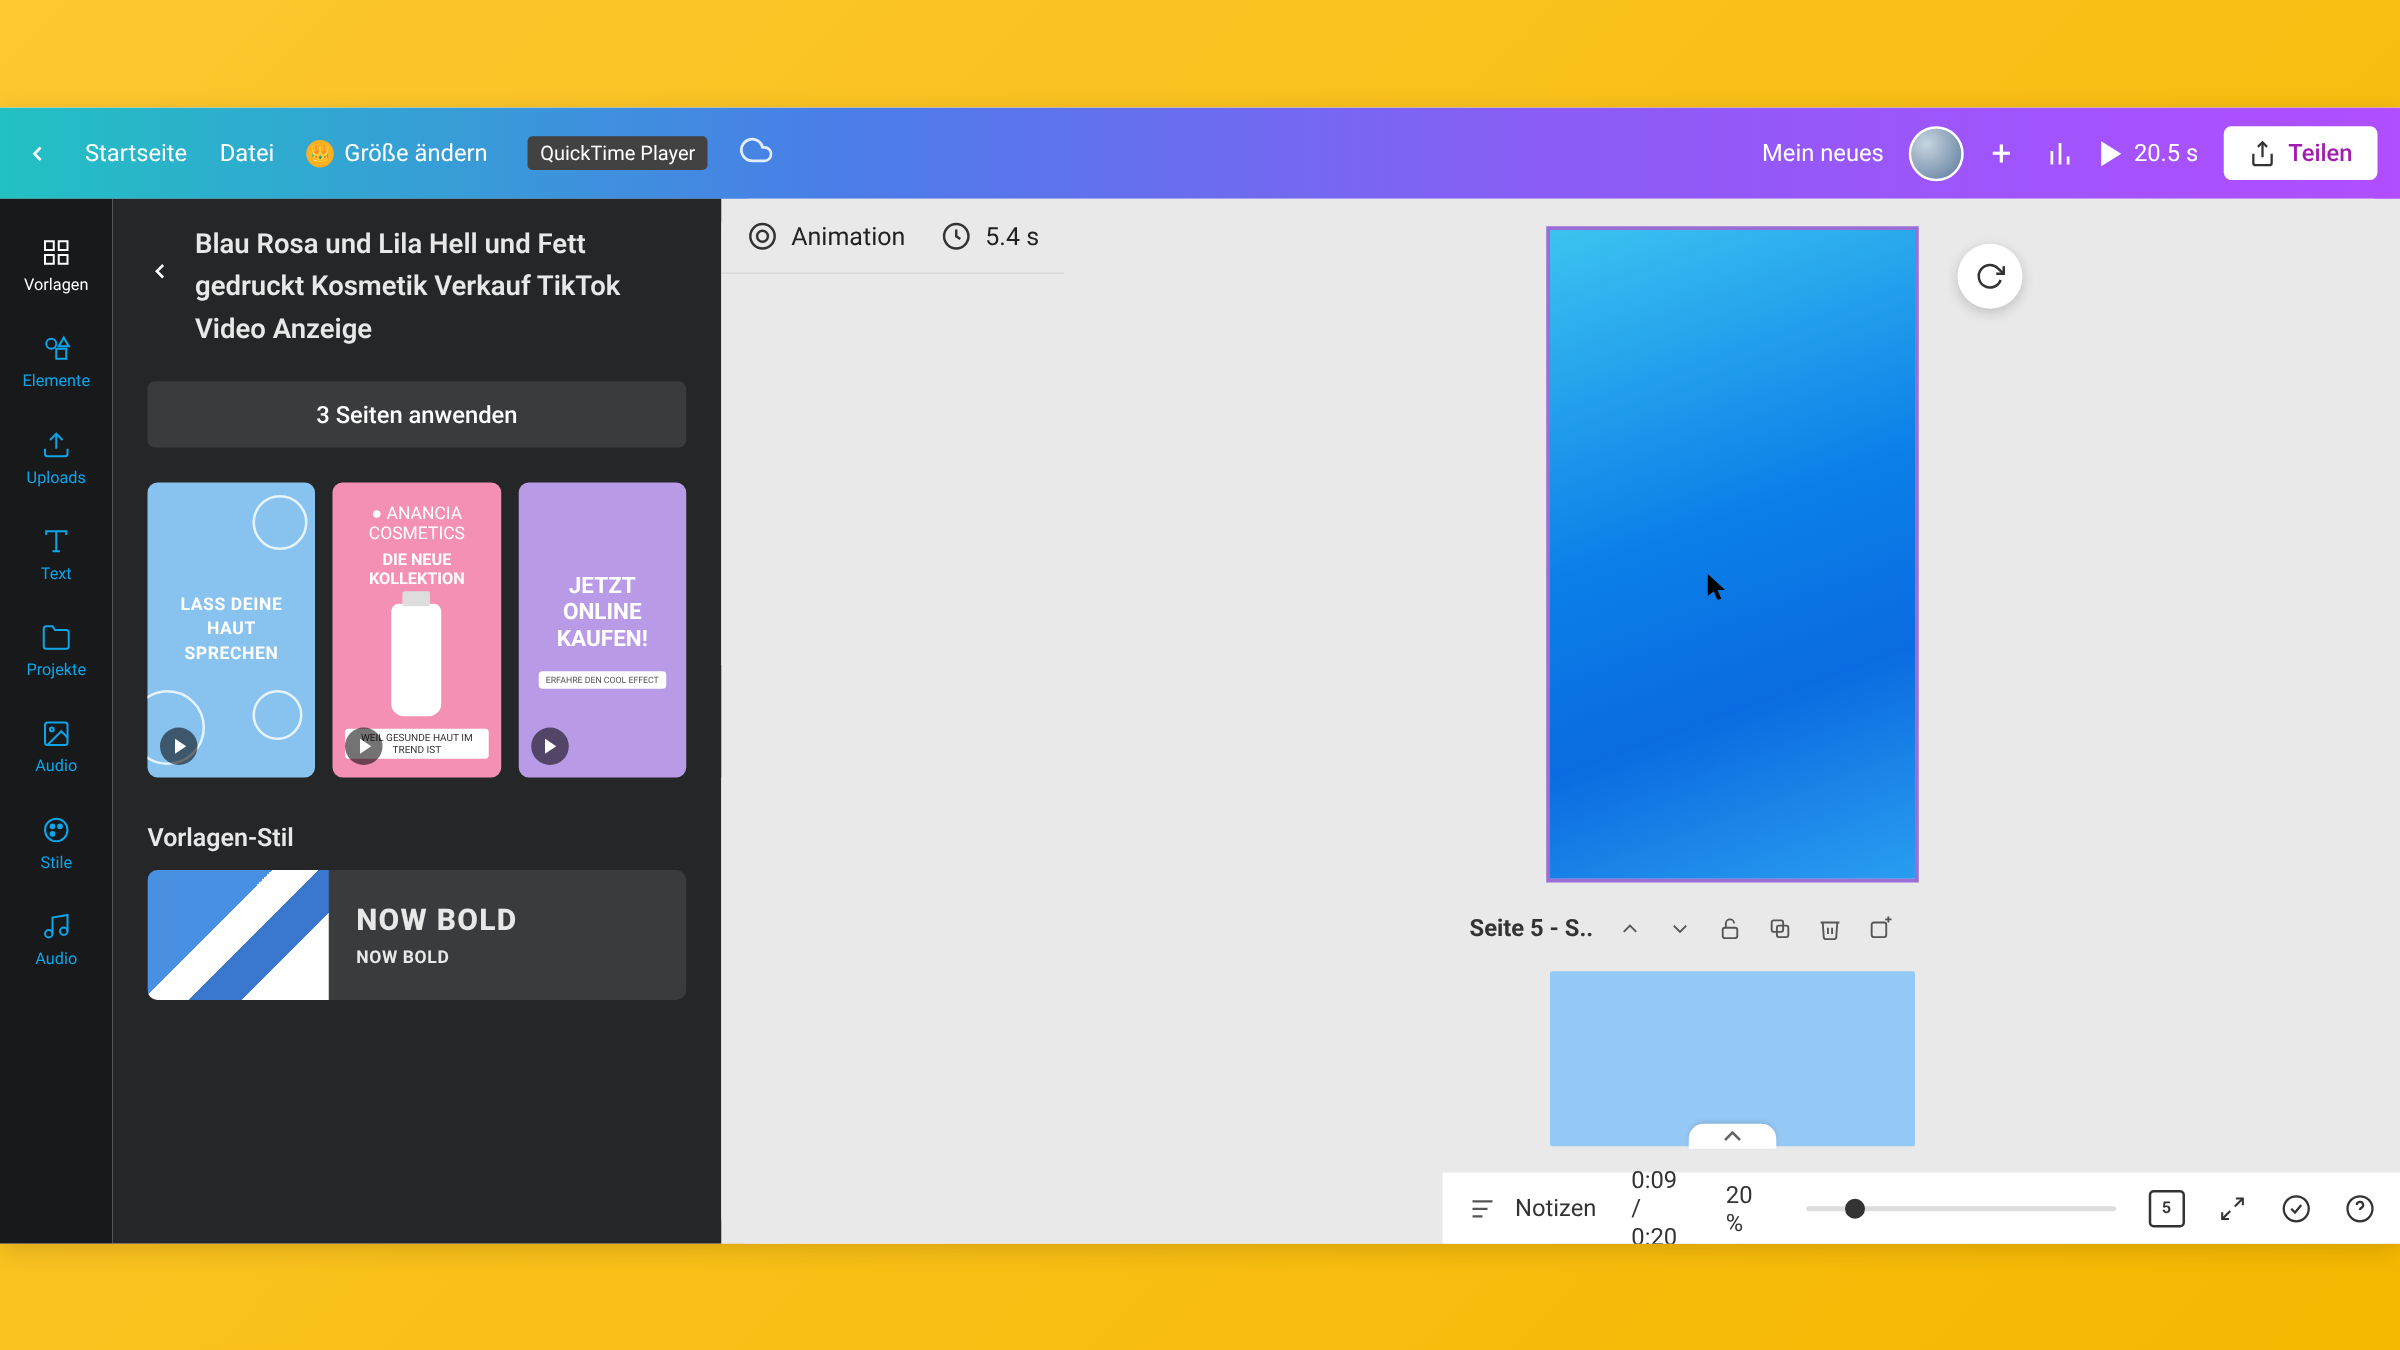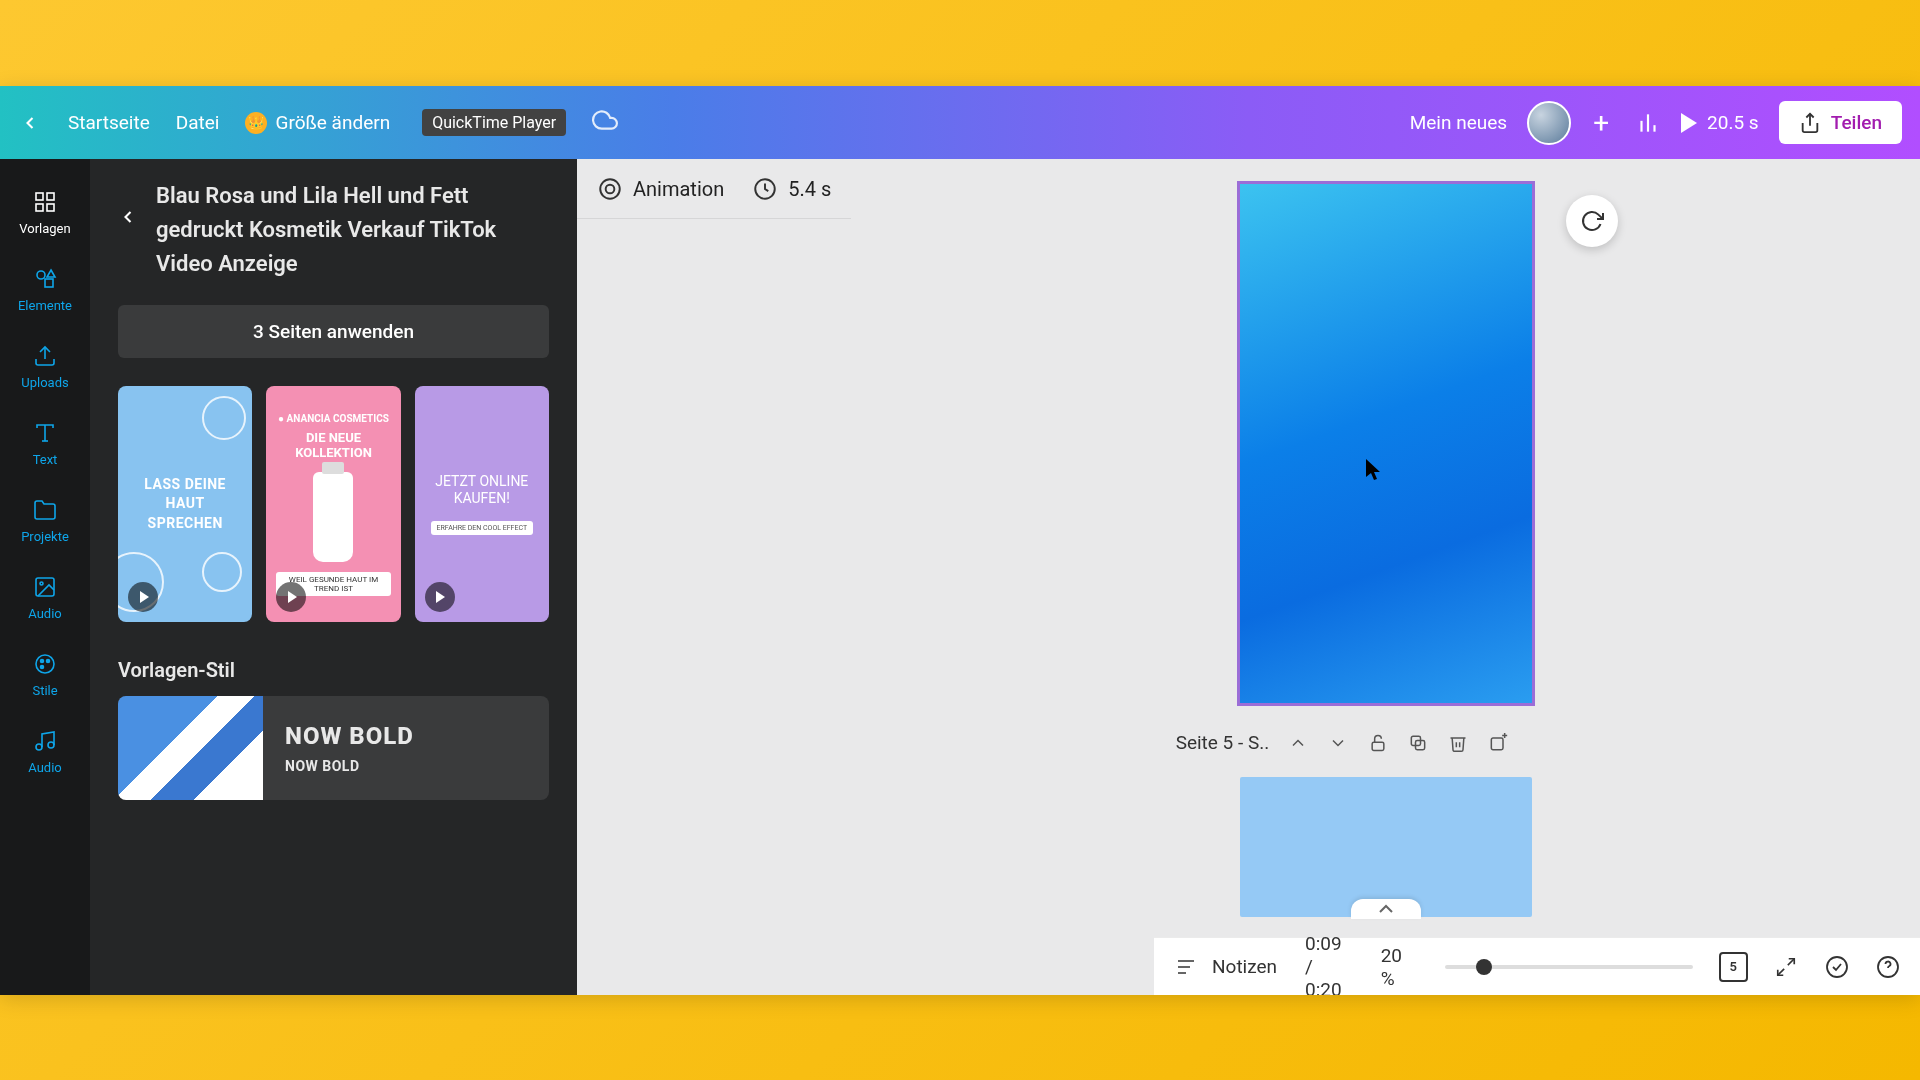--- a/index.html
+++ b/index.html
@@ -39,48 +39,48 @@
 .panel-title { font-size: 22px; font-weight: 600; line-height: 1.55; }
 .apply-btn { background: #3a3b3c; color: #fff; text-align: center; padding: 15px; border-radius: 6px; font-size: 19px; font-weight: 500; cursor: pointer; margin-bottom: 28px; }
 .thumbs { display: flex; gap: 14px; margin-bottom: 36px; }
 .thumb { width: 140px; height: 236px; border-radius: 8px; position: relative; overflow: hidden; cursor: pointer; display: flex; flex-direction: column; align-items: center; justify-content: center; color: #fff; text-align: center; padding: 10px; }
 .thumb .play-pill { position: absolute; bottom: 10px; left: 10px; width: 30px; height: 30px; background: rgba(0,0,0,0.55); border-radius: 50%; display: flex; align-items: center; justify-content: center; }
 .thumb .play-pill::after { content: ""; width: 0; height: 0; border-left: 9px solid #fff; border-top: 6px solid transparent; border-bottom: 6px solid transparent; margin-left: 2px; }
 .thumb1 { background: #88c3f0; }
 .thumb1 .t1-txt { font-size: 14px; font-weight: 700; letter-spacing: 0.5px; line-height: 1.4; }
 .thumb1 .squig { position: absolute; border: 2px solid rgba(255,255,255,0.8); border-radius: 50%; }
 .thumb2 { background: #f490b3; }
-.thumb2-top { font-size: 10px; color: #fff; margin-top: 0; font-weight: bold; }
+.thumb2-top { font-size: 14px; color: #fff; margin-top: 0; }
 .thumb2-title { font-size: 13px; font-weight: 700; margin-top: 6px; }
 .thumb2-tube { width: 40px; height: 90px; background: #fff; border-radius: 6px 6px 10px 10px; margin-top: 12px; position: relative; }
 .thumb2-tube::before { content: ""; position: absolute; top: -10px; left: 50%; transform: translateX(-50%); width: 22px; height: 12px; background: #ddd; border-radius: 2px; }
 .thumb2-bar { background: #fff; color: #333; font-size: 8px; padding: 3px 6px; border-radius: 3px; margin-top: 10px; }
 .thumb3 { background: #b89ae6; }
-.thumb3-txt { font-size: 14px; font-weight: 400; line-height: 1.2; }
+.thumb3-txt { font-size: 18px; font-weight: 700; line-height: 1.2; }
 .thumb3-bar { background: #fff; color: #555; font-size: 7px; padding: 3px 6px; border-radius: 3px; margin-top: 14px; }
 .section-title { font-size: 20px; font-weight: 600; margin-bottom: 14px; }
 .style-card { background: #3a3b3c; border-radius: 8px; display: flex; align-items: center; gap: 22px; padding: 0; overflow: hidden; cursor: pointer; height: 104px; }
 .style-swatch { width: 145px; height: 100%; background: linear-gradient(135deg, #4a90e2 40%, #fff 40%, #fff 55%, #3a78d0 55%, #3a78d0 72%, #fff 72%); }
 .style-texts { display: flex; flex-direction: column; gap: 8px; }
 .style-big { font-size: 24px; font-weight: 800; letter-spacing: 1px; }
 .style-small { font-size: 14px; font-weight: 700; letter-spacing: 0.5px; }
 .panel-collapse { position: absolute; right: -14px; top: 50%; transform: translateY(-50%); width: 20px; height: 90px; background: #252627; border-radius: 0 10px 10px 0; display: flex; align-items: center; justify-content: center; cursor: pointer; }
 .panel-collapse svg { stroke: #999; fill:#999; stroke-width: 1; }
 
 .canvas-area { flex: 1; display: flex; flex-direction: row; background: #e9e9ea; position: relative; border-radius: 22px; }
 .canvas-toolbar { height: 60px; display: flex; align-items: center; padding: 0 20px; gap: 28px; font-size: 20px; color: #222; border-bottom: 1px solid rgba(0,0,0,0.08); }
 .ct-item { display: flex; align-items: center; gap: 10px; cursor: pointer; }
 .ct-item svg { stroke: #333; fill: none; stroke-width: 1.8; }
 .canvas-body { flex: 1; position: relative; overflow: hidden; }
 .page-frame { position: absolute; left: 50%; transform: translateX(-50%); top: 22px; width: 298px; height: 525px; border: 3px solid #9b6dd7; background: linear-gradient(160deg, #3cc3f0 0%, #0b7fe8 45%, #0a6ce0 70%, #2a9df0 100%); }
 .refresh-btn { position: absolute; left: 50%; top: 36px; transform: translateX(180px); width: 52px; height: 52px; background: #fff; border-radius: 50%; box-shadow: 0 3px 10px rgba(0,0,0,0.18); display: flex; align-items: center; justify-content: center; cursor: pointer; }
 .refresh-btn svg { stroke: #333; fill: none; stroke-width: 2; }
 .cursor-arrow { position: absolute; left: 50%; top: 300px; transform: translateX(-20px); width: 0; height: 0; }
 .cursor-arrow svg { fill: #000; }
-.page-controls { position: absolute; left: 50%; transform: translateX(-50%); top: 572px; width: 420px; display: flex; align-items: center; gap: 18px; font-size: 19px; color: #333; }
+.page-controls { position: absolute; left: 50%; transform: translateX(-50%); top: 572px; width: 420px; display: flex; align-items: center; gap: 18px; font-size: 19px; color: #333; font-weight: bold; }
 .page-label { display: flex; align-items: center; gap: 6px; }
 .pc-icon { width: 22px; height: 22px; display: flex; align-items: center; justify-content: center; cursor: pointer; }
 .pc-icon svg { stroke: #555; fill: none; stroke-width: 1.8; }
 .next-page { position: absolute; left: 50%; transform: translateX(-50%); top: 618px; width: 292px; height: 140px; background: #95c9f5; border-radius: 2px; }
 .expand-tab { position: absolute; left: 50%; transform: translateX(-50%); top: 740px; width: 70px; height: 20px; background: #fff; border-radius: 12px 12px 0 0; box-shadow: 0 -2px 4px rgba(0,0,0,0.1); display: flex; align-items: center; justify-content: center; cursor: pointer; }
 .expand-tab svg { stroke: #666; fill:none; stroke-width: 2; }
 
 .bottombar { position: absolute; bottom: 0; left: 577px; right: 0; height: 58px; background: #fff; display: flex; align-items: center; padding: 0 20px; gap: 28px; font-size: 19px; color: #333; border-top: 1px solid rgba(0,0,0,0.08); }
 .bb-left { display: flex; align-items: center; gap: 14px; cursor: pointer; }
 .bb-left svg { stroke: #555; fill: none; stroke-width: 1.8; }

